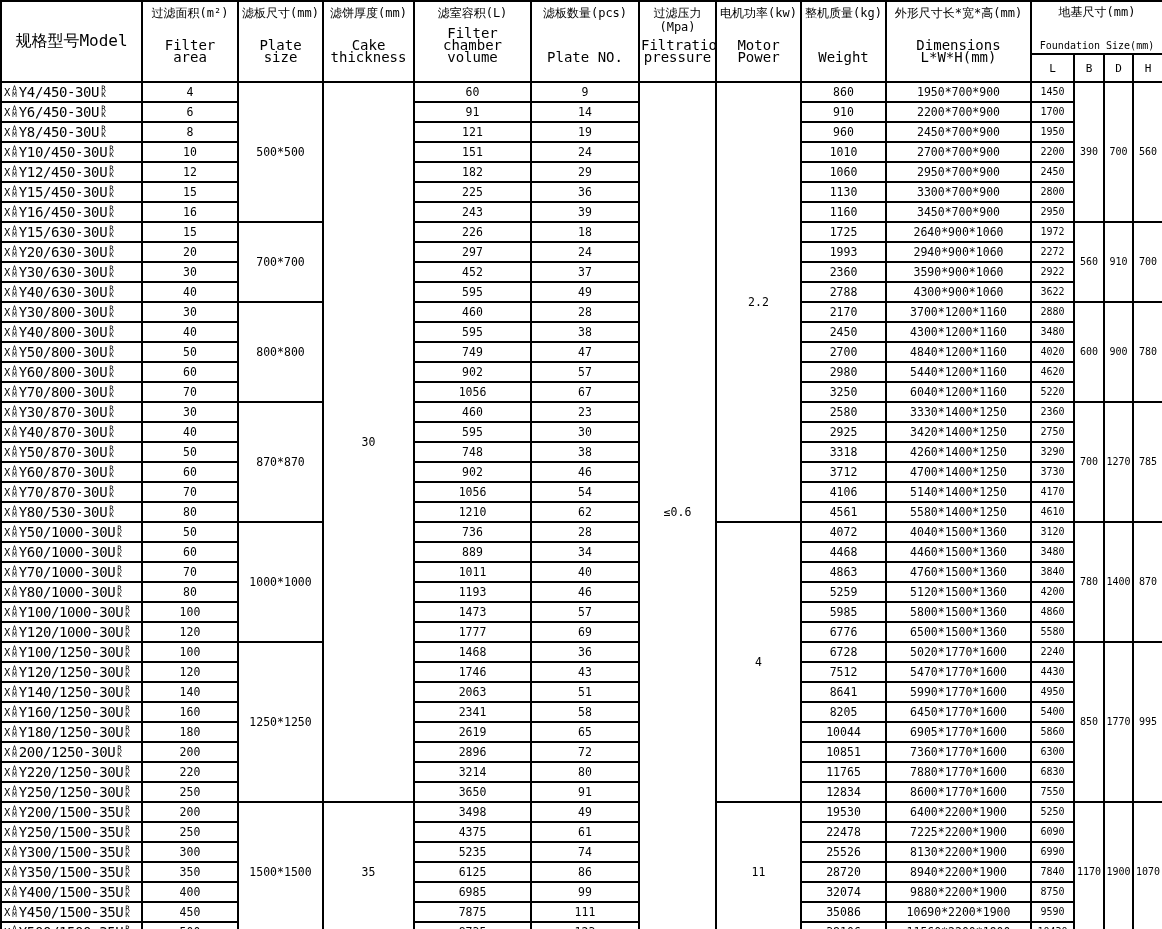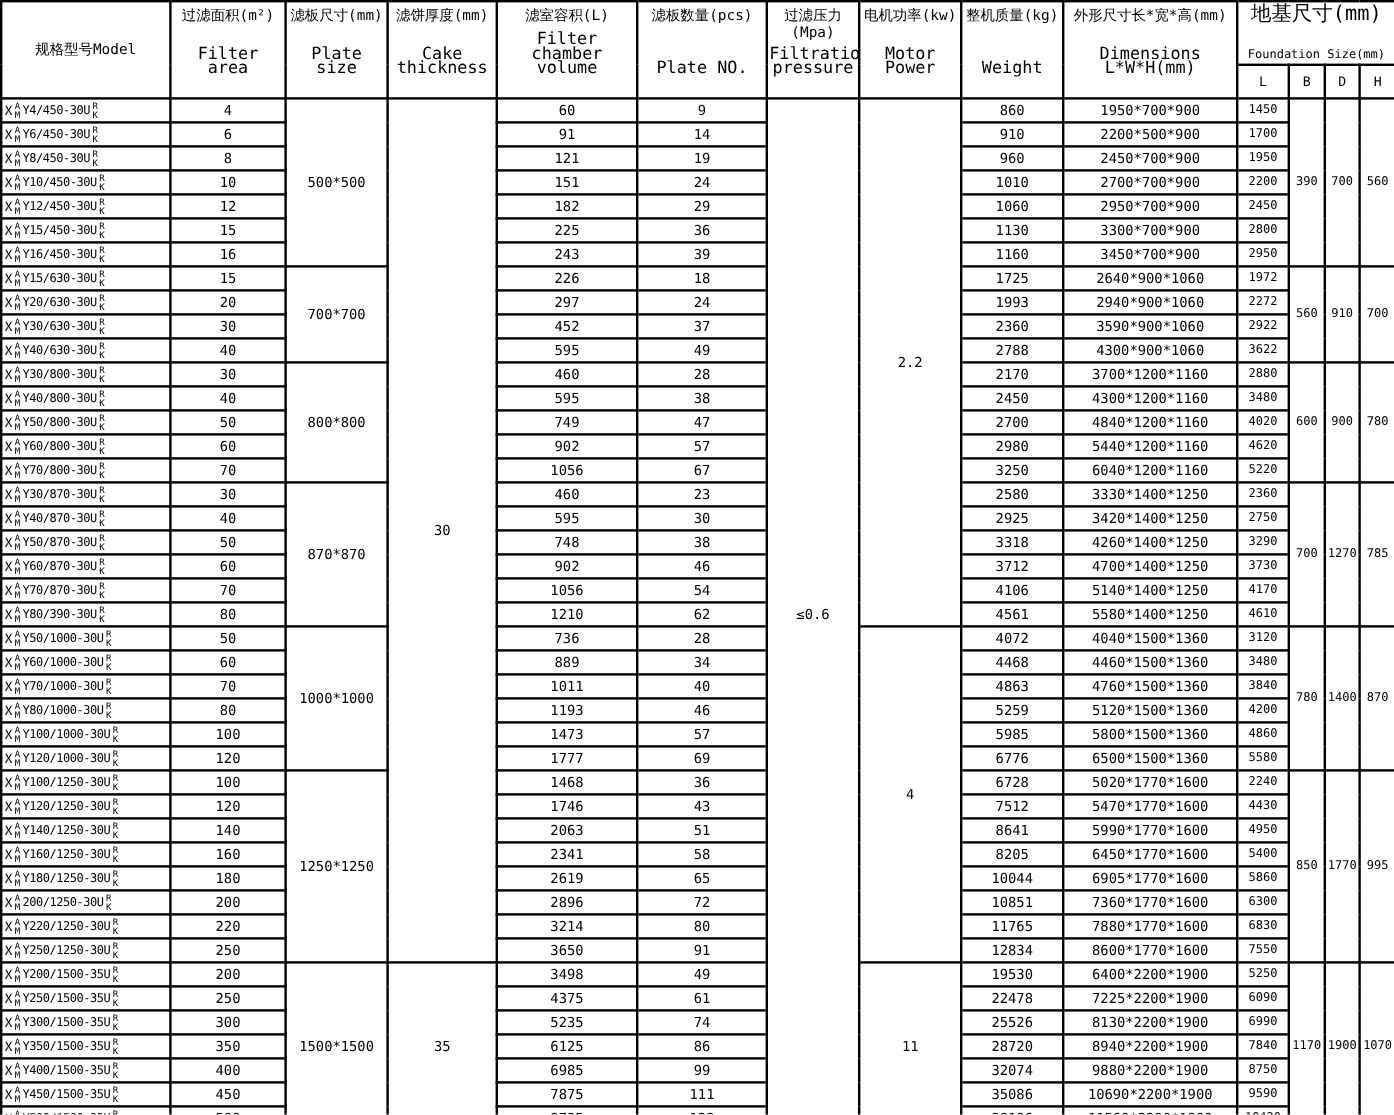--- a/index.html
+++ b/index.html
@@ -7,29 +7,29 @@
   table{border-collapse:collapse;table-layout:fixed;width:1162px;
         font-family:"DejaVu Sans Mono","Liberation Mono",monospace;color:#000;}
   th,td{border:2px solid #000;padding:0;text-align:center;vertical-align:middle;
         font-weight:normal;overflow:hidden;}
   thead tr.h1{height:38px;}
   thead tr.h2 th{height:24px;font-size:11px;}
   tbody tr{height:20px;}
   tbody td{height:18px;font-size:11.5px;line-height:18px;white-space:nowrap;}
   td.model{text-align:left;padding-left:2px;line-height:normal;}
   .mx{font-size:10.5px;vertical-align:middle;}
-  .mc{font-size:10px;vertical-align:middle;letter-spacing:-0.4px;}
+  .mc{font-size:14px;vertical-align:middle;letter-spacing:-0.4px;}
   .stk{display:inline-block;vertical-align:middle;margin:0 2px;}
   .stk i{display:block;font-style:normal;font-size:7.5px;line-height:6.5px;text-align:left;}
   .hwrap{display:flex;flex-direction:column;justify-content:space-between;
          height:57px;padding:4px 1px 18px;}
   .zh{font-size:12px;line-height:14px;}
   .en{font-size:14px;line-height:12px;}
-  th.single{font-size:12px;}
-  .fzh{font-size:17px;line-height:16px;}
+  th.single{font-size:16px;}
+  .fzh{font-size:12px;line-height:16px;}
   .fen{font-size:10px;line-height:12px;margin-top:20px;}
   td.fnd{font-size:10px;}
 </style>
 </head>
 <body>
 
 <div class="sheet">
   <table>
       <colgroup>
         <col style="width: 141px;">
@@ -132,21 +132,21 @@
           <td class="fnd" rowspan="7">390</td>
           <td class="fnd" rowspan="7">700</td>
           <td class="fnd" rowspan="7">560</td>
         </tr>
         <tr>
           <td class="model"><span class="mx">X</span><span class="stk"><i>A</i><i>M</i></span><span class="mc">Y6/450-30U</span><span class="stk"><i>R</i><i>K</i></span></td>
           <td>6</td>
           <td>91</td>
           <td>14</td>
           <td>910</td>
-          <td>2200*500*900</td>
+          <td>2200*700*900</td>
           <td class="fnd">1700</td>
         </tr>
         <tr>
           <td class="model"><span class="mx">X</span><span class="stk"><i>A</i><i>M</i></span><span class="mc">Y8/450-30U</span><span class="stk"><i>R</i><i>K</i></span></td>
           <td>8</td>
           <td>121</td>
           <td>19</td>
           <td>960</td>
           <td>2450*700*900</td>
           <td class="fnd">1950</td>
@@ -319,21 +319,21 @@
         <tr>
           <td class="model"><span class="mx">X</span><span class="stk"><i>A</i><i>M</i></span><span class="mc">Y70/870-30U</span><span class="stk"><i>R</i><i>K</i></span></td>
           <td>70</td>
           <td>1056</td>
           <td>54</td>
           <td>4106</td>
           <td>5140*1400*1250</td>
           <td class="fnd">4170</td>
         </tr>
         <tr>
-          <td class="model"><span class="mx">X</span><span class="stk"><i>A</i><i>M</i></span><span class="mc">Y80/390-30U</span><span class="stk"><i>R</i><i>K</i></span></td>
+          <td class="model"><span class="mx">X</span><span class="stk"><i>A</i><i>M</i></span><span class="mc">Y80/530-30U</span><span class="stk"><i>R</i><i>K</i></span></td>
           <td>80</td>
           <td>1210</td>
           <td>62</td>
           <td>4561</td>
           <td>5580*1400*1250</td>
           <td class="fnd">4610</td>
         </tr>
         <tr>
           <td class="model"><span class="mx">X</span><span class="stk"><i>A</i><i>M</i></span><span class="mc">Y50/1000-30U</span><span class="stk"><i>R</i><i>K</i></span></td>
           <td>50</td>

